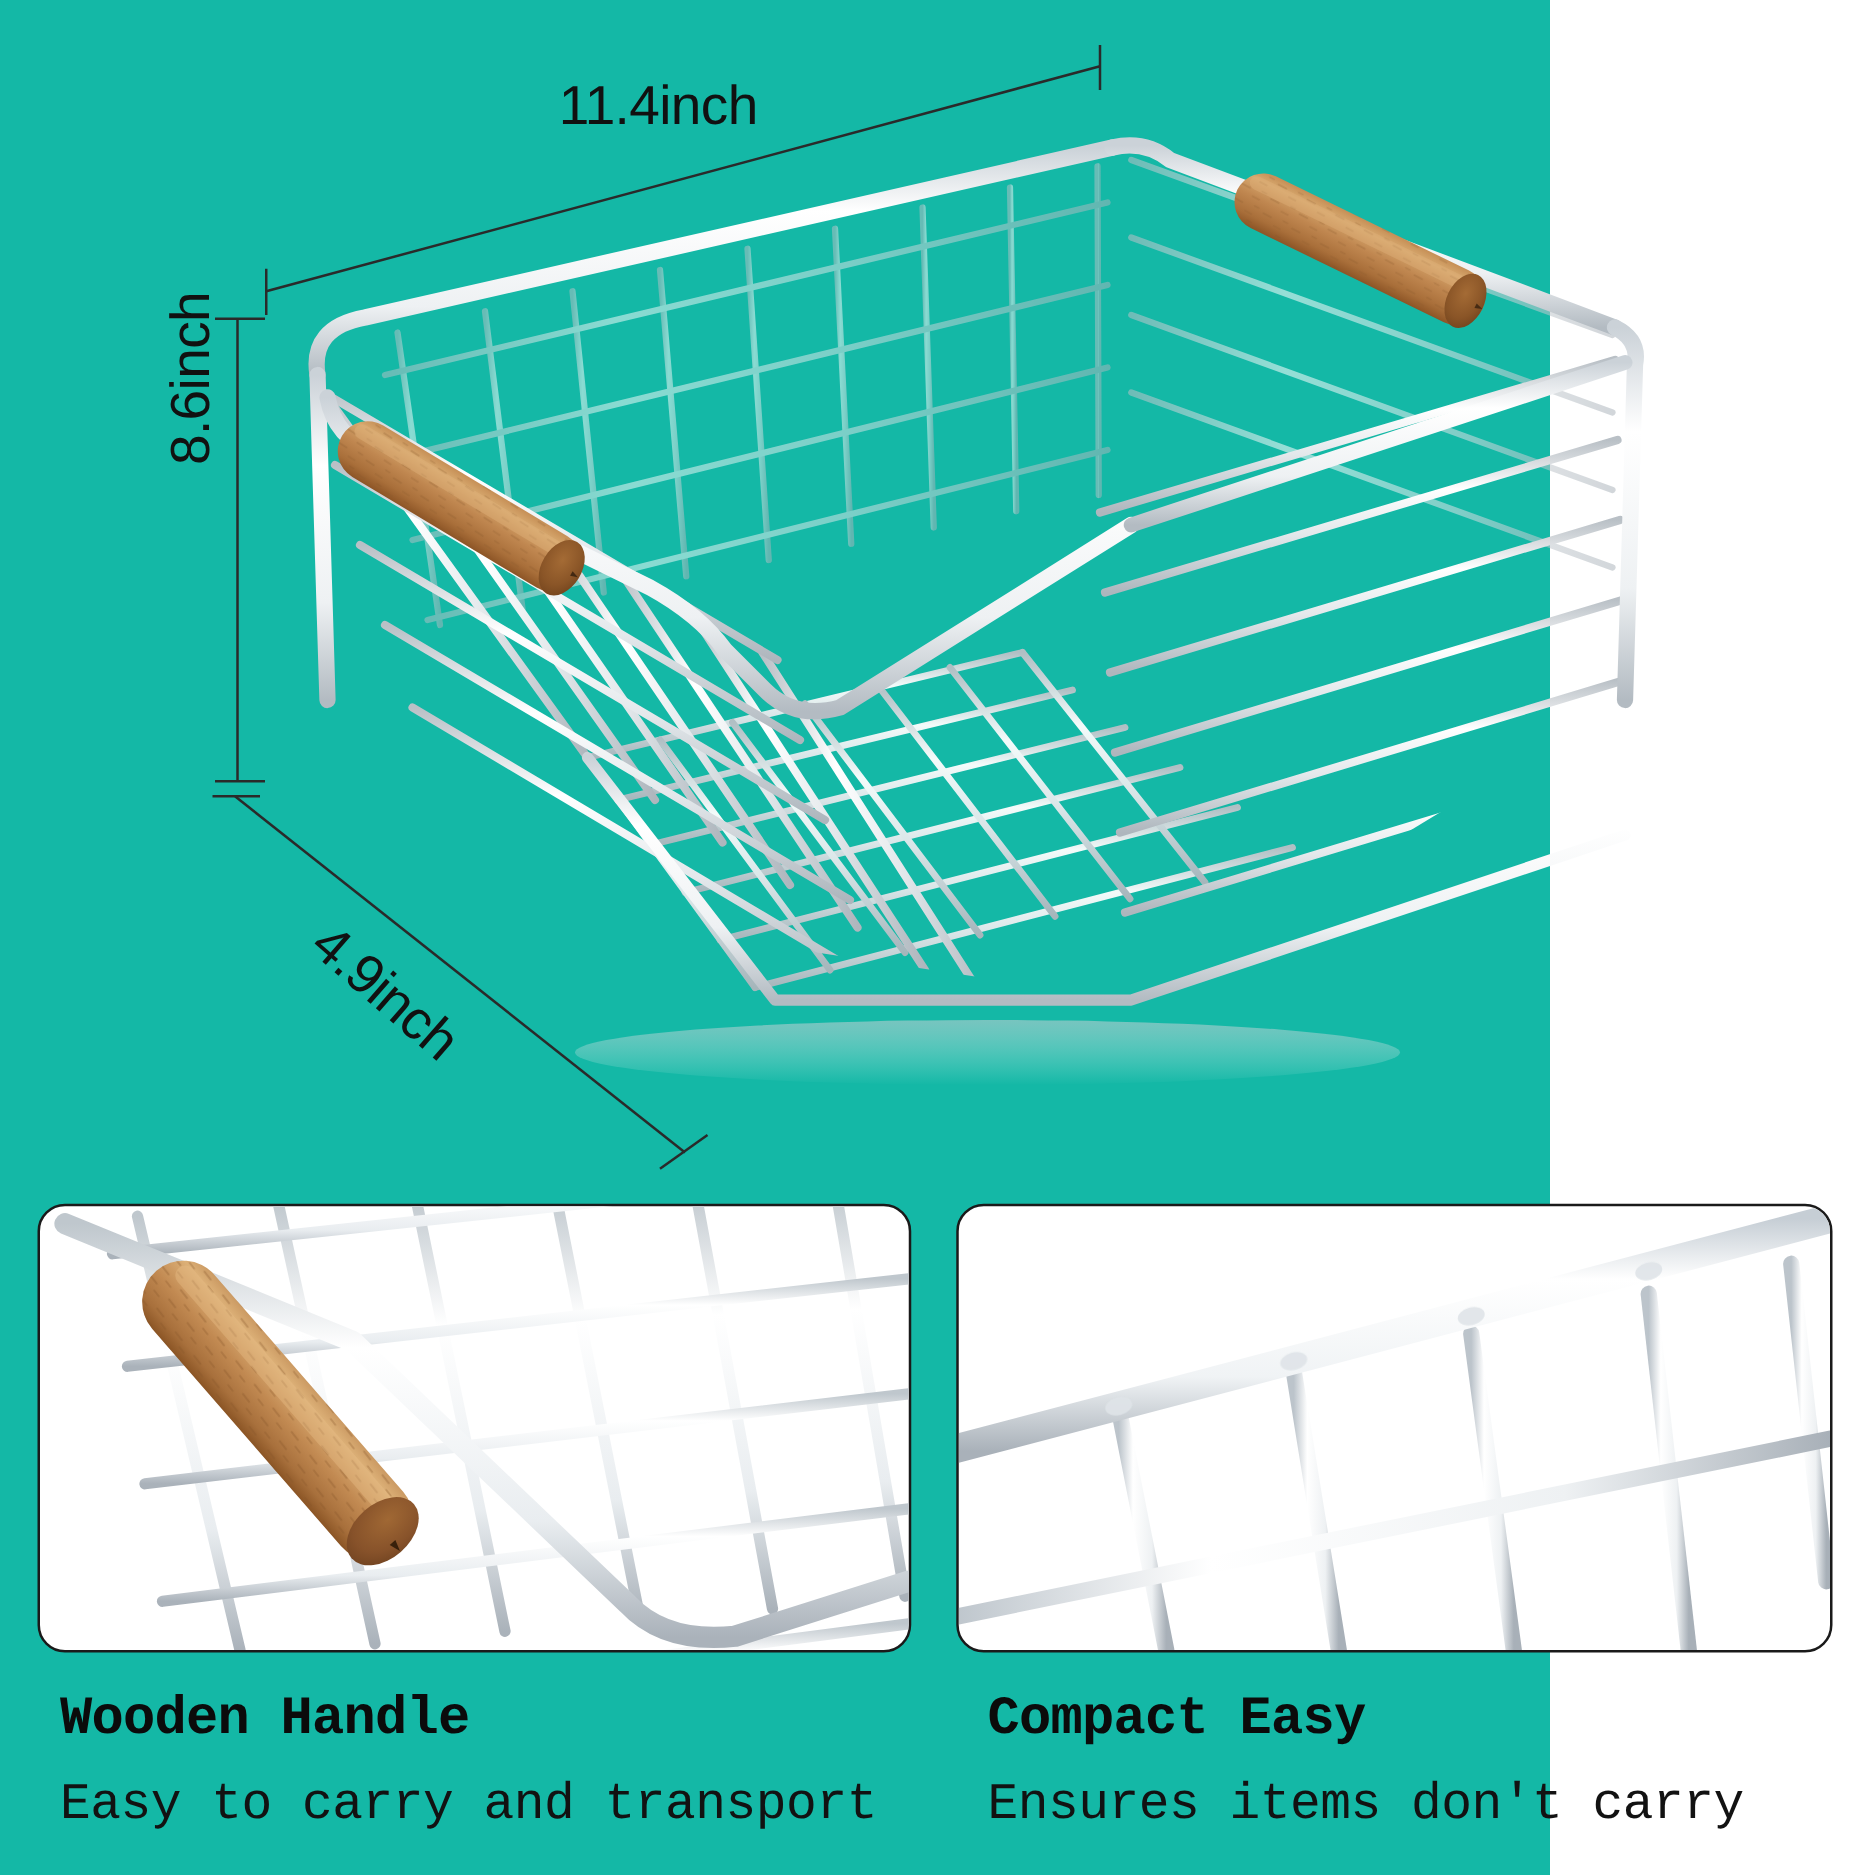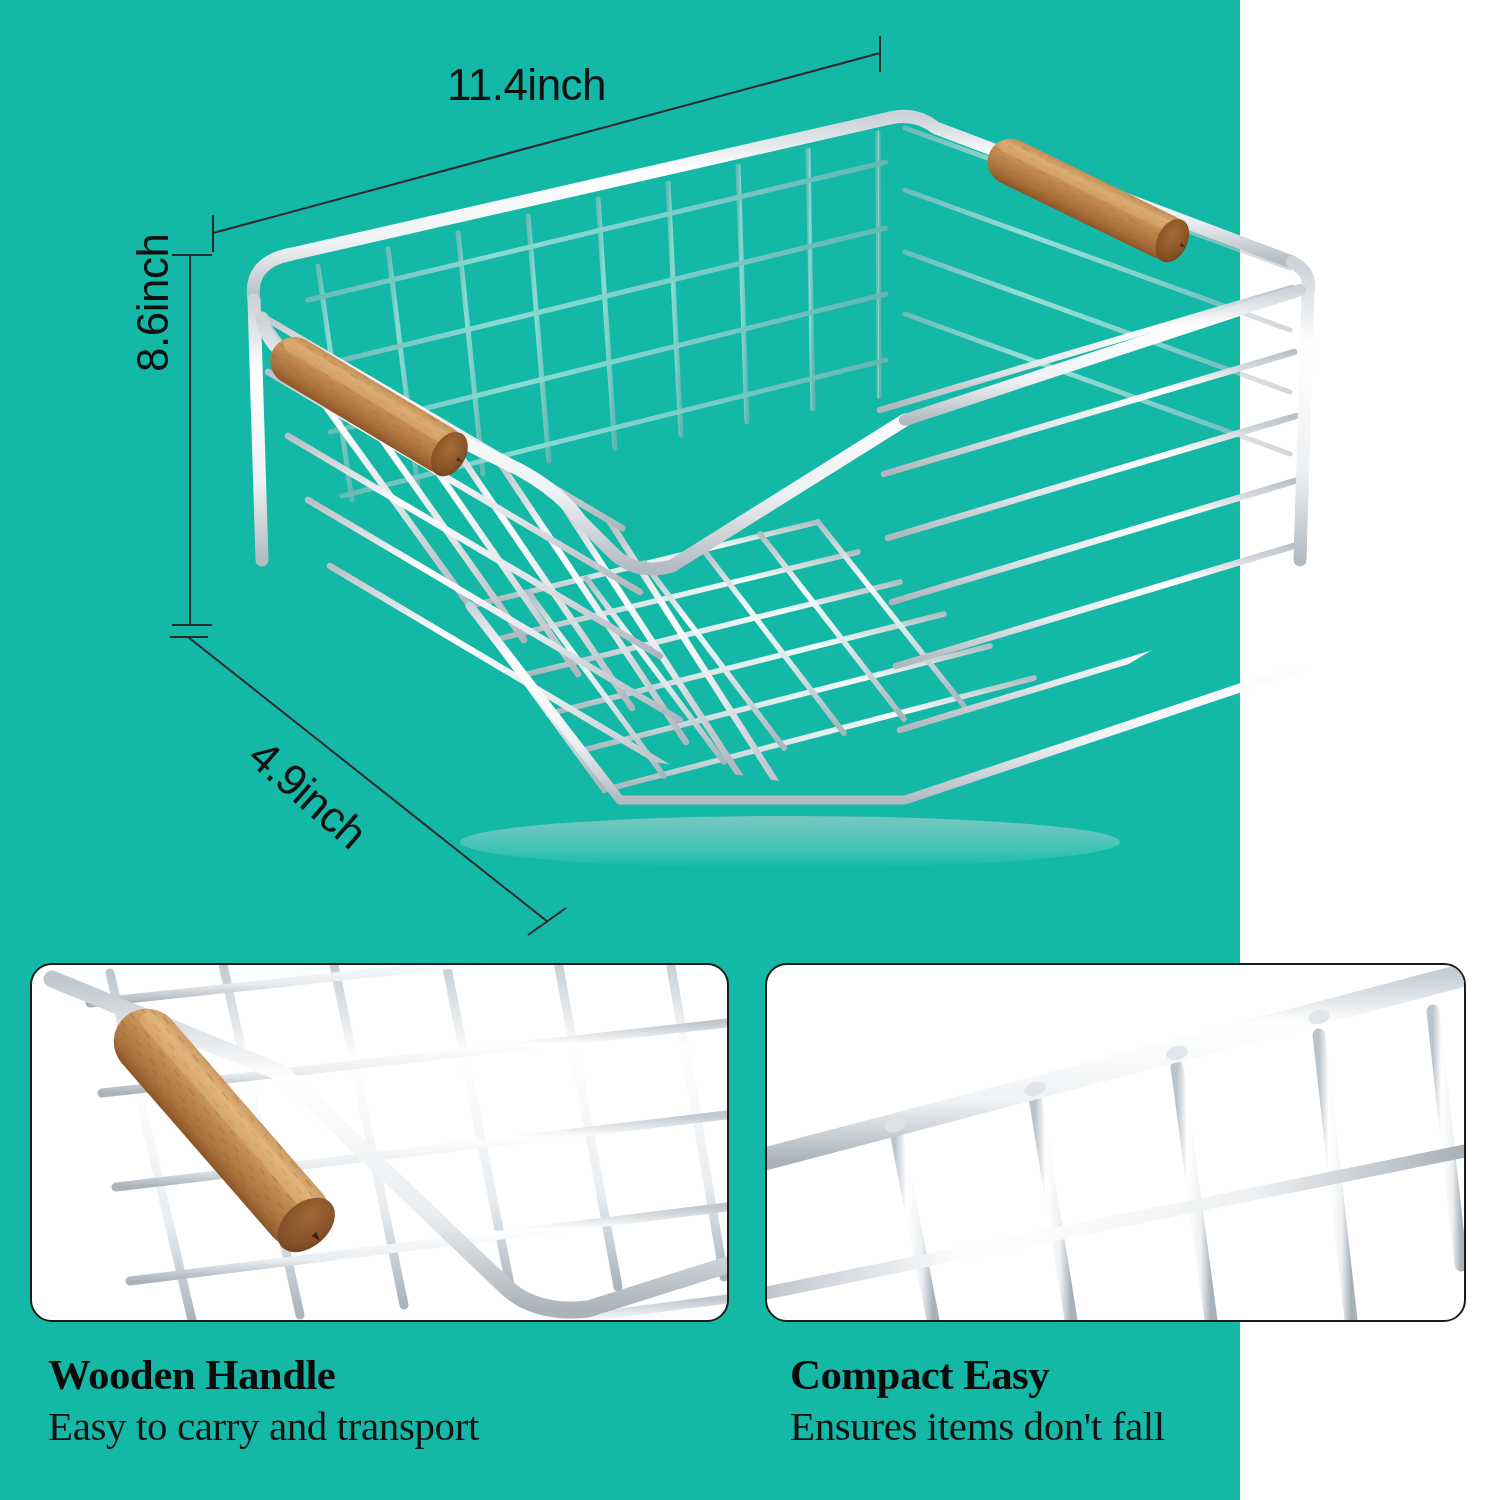--- a/index.html
+++ b/index.html
@@ -22,24 +22,24 @@
 
   
   .panel{position:absolute;border:2px solid #1a1a1a;border-radius:22px;
          overflow:hidden;background:#fff;}
   #panel-left{left:30px;top:963px;width:695px;height:355px;}
   #panel-right{left:765px;top:963px;width:697px;height:355px;}
   .panel svg{position:absolute;left:0;top:0;}
 
   .cap{position:absolute;}
   .cap .ttl{font-size:43px;font-weight:bold;color:#0b0b0b;line-height:1.06;
-            letter-spacing:-0.6px;font-family:Liberation Serif, serif;}
+            letter-spacing:-0.6px;font-family:Liberation Mono, monospace;}
   .cap .sub{font-size:41px;font-weight:400;color:#121212;line-height:1.12;
-            margin-top:6px;letter-spacing:-0.4px;
-            font-family:Liberation Serif, serif;}
+            margin-top:24px;letter-spacing:-0.4px;
+            font-family:Liberation Mono, monospace;}
   #cap-left{left:48px;top:1352px;width:700px;}
   #cap-right{left:790px;top:1352px;width:700px;}
 </style>
 </head>
 <body>
 
 <div id="stage">
 
   <div id="hero">
     <svg width="1500" height="950" viewBox="0 0 1500 950">
@@ -333,16 +333,16 @@
     </svg>
   </div>
 
   <div class="cap" id="cap-left">
     <div class="ttl">Wooden Handle</div>
     <div class="sub">Easy to carry and transport</div>
   </div>
 
   <div class="cap" id="cap-right">
     <div class="ttl">Compact Easy</div>
-    <div class="sub">Ensures items don't fall</div>
+    <div class="sub">Ensures items don't carry</div>
   </div>
 
 </div>
 
 </body></html>

